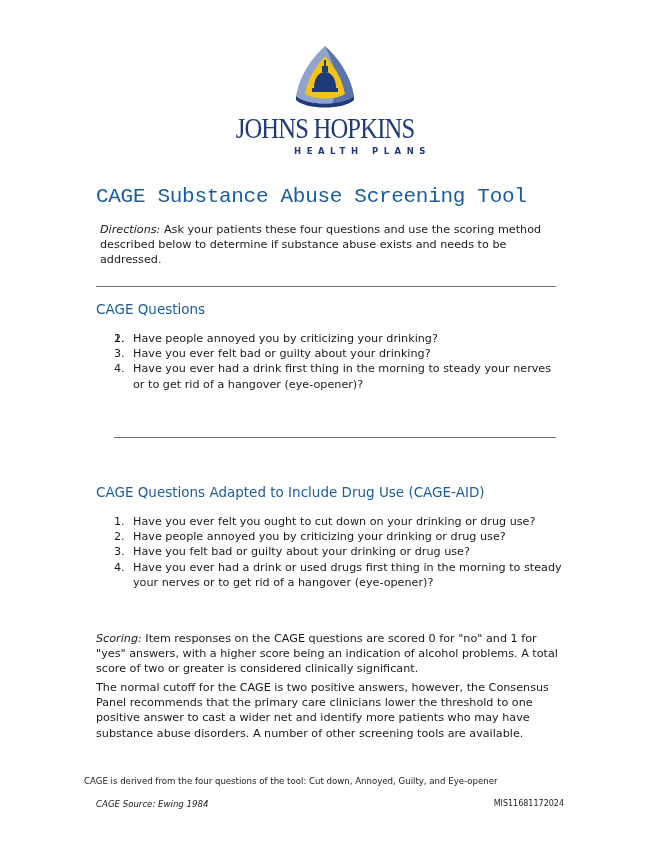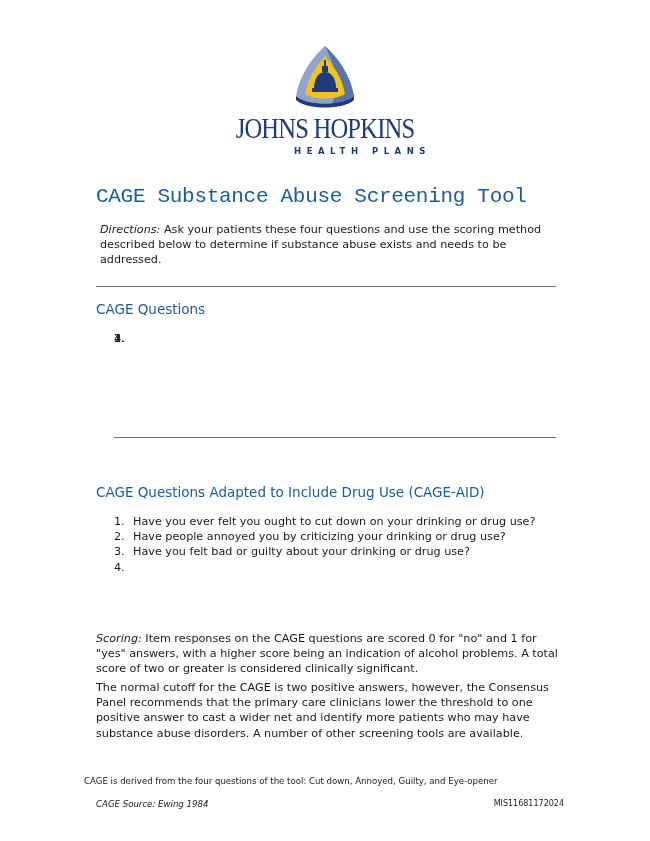--- a/index.html
+++ b/index.html
@@ -49,33 +49,33 @@
 
 <div class="title">CAGE Substance Abuse Screening Tool</div>
 
 <div class="directions"><em>Directions:</em><span>  Ask your patients these four questions and use the scoring method described below to determine if substance abuse exists and needs to be addressed.</span></div>
 
 <div class="rule rule1"></div>
 
 <div class="h2 h2a">CAGE Questions</div>
 <ol class="q qa">
   <li><span class="num">1.</span></li>
-  <li><span class="num">2.</span></li>
-  <li><span class="num">3.</span></li>
-  <li><span class="num">4.</span></li>
+  <li><span class="num">2.</span><span>Have people annoyed you by criticizing your drinking?</span></li>
+  <li><span class="num">3.</span><span>Have you ever felt bad or guilty about your drinking?</span></li>
+  <li><span class="num">4.</span><span>Have you ever had a drink first thing in the morning to steady your nerves or to get rid of a hangover (eye-opener)?</span></li>
 </ol>
 
 <div class="rule rule2"></div>
 
 <div class="h2 h2b">CAGE Questions Adapted to Include Drug Use (CAGE-AID)</div>
 <ol class="q qb">
   <li><span class="num">1.</span><span>Have you ever felt you ought to cut down on your drinking or drug use?</span></li>
   <li><span class="num">2.</span><span>Have people annoyed you by criticizing your drinking or drug use?</span></li>
   <li><span class="num">3.</span><span>Have you felt bad or guilty about your drinking or drug use?</span></li>
-  <li><span class="num">4.</span></li>
+  <li><span class="num">4.</span><span>Have you ever had a drink or used drugs first thing in the morning to steady your nerves or to get rid of a hangover (eye-opener)?</span></li>
 </ol>
 
 <div class="scoring"><em>Scoring:</em><span> Item responses on the CAGE questions are scored 0 for "no" and 1 for "yes" answers, with a higher score being an indication of alcohol problems. A total score of two or greater is considered clinically significant.</span></div>
 
 <div class="cutoff">The normal cutoff for the CAGE is two positive answers, however, the Consensus Panel recommends that the primary care clinicians lower the threshold to one positive answer to cast a wider net and identify more patients who may have substance abuse disorders. A number of other screening tools are available.</div>
 
 <div class="derived">CAGE is derived from the four questions of the tool: Cut down, Annoyed, Guilty, and Eye-opener</div>
 <div class="source">CAGE Source: Ewing 1984</div>
 <div class="code">MIS11681172024</div>
 

